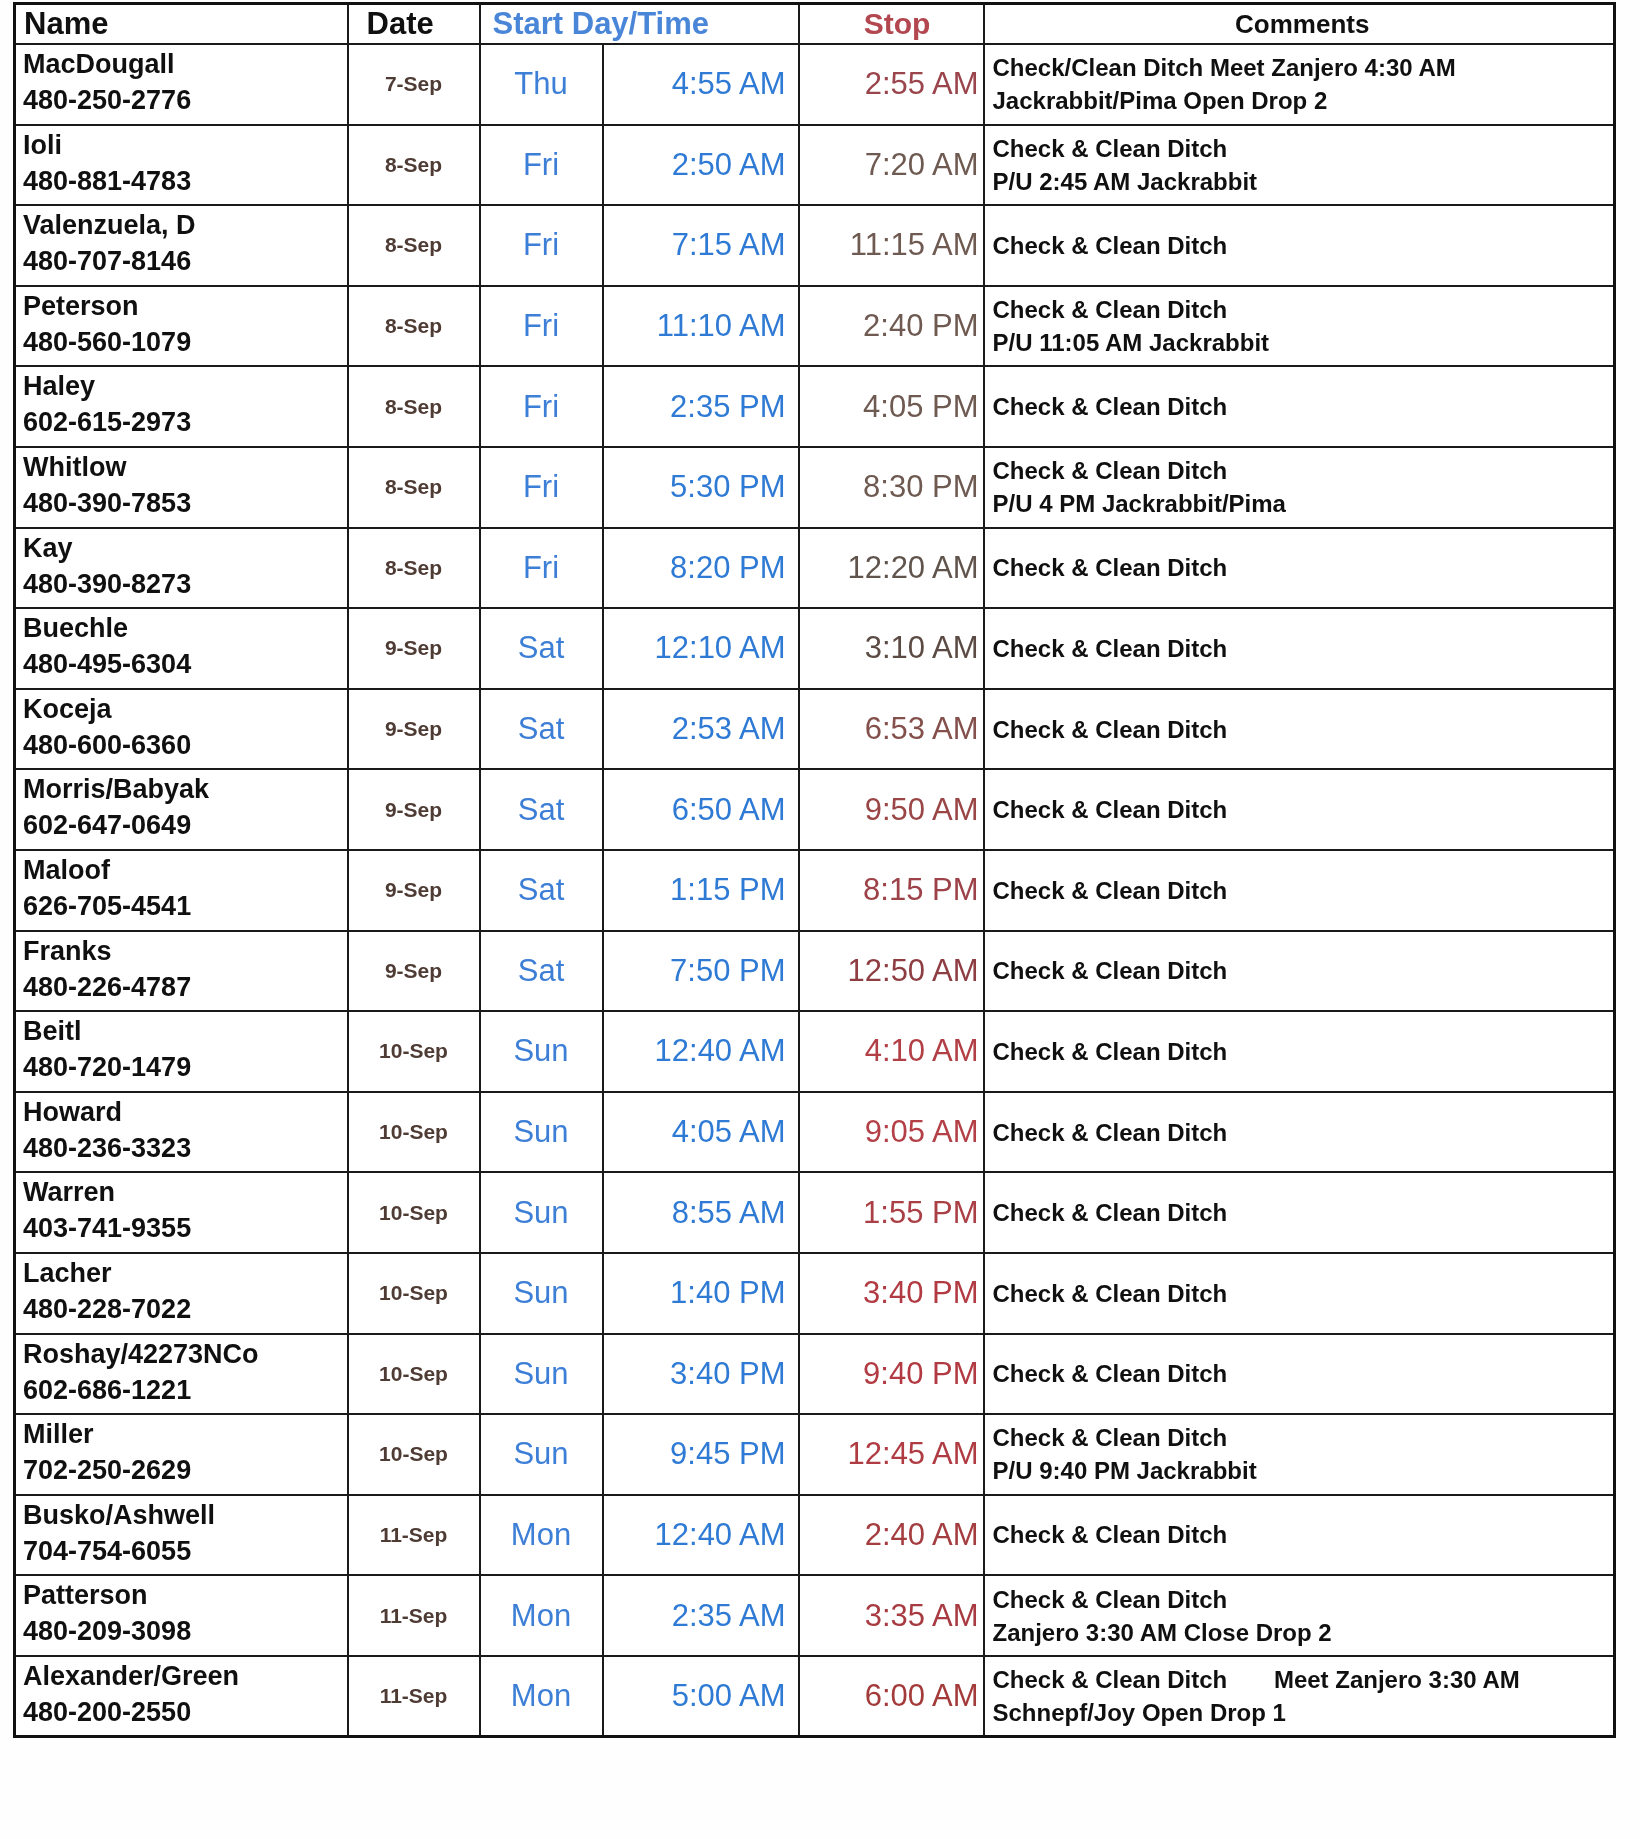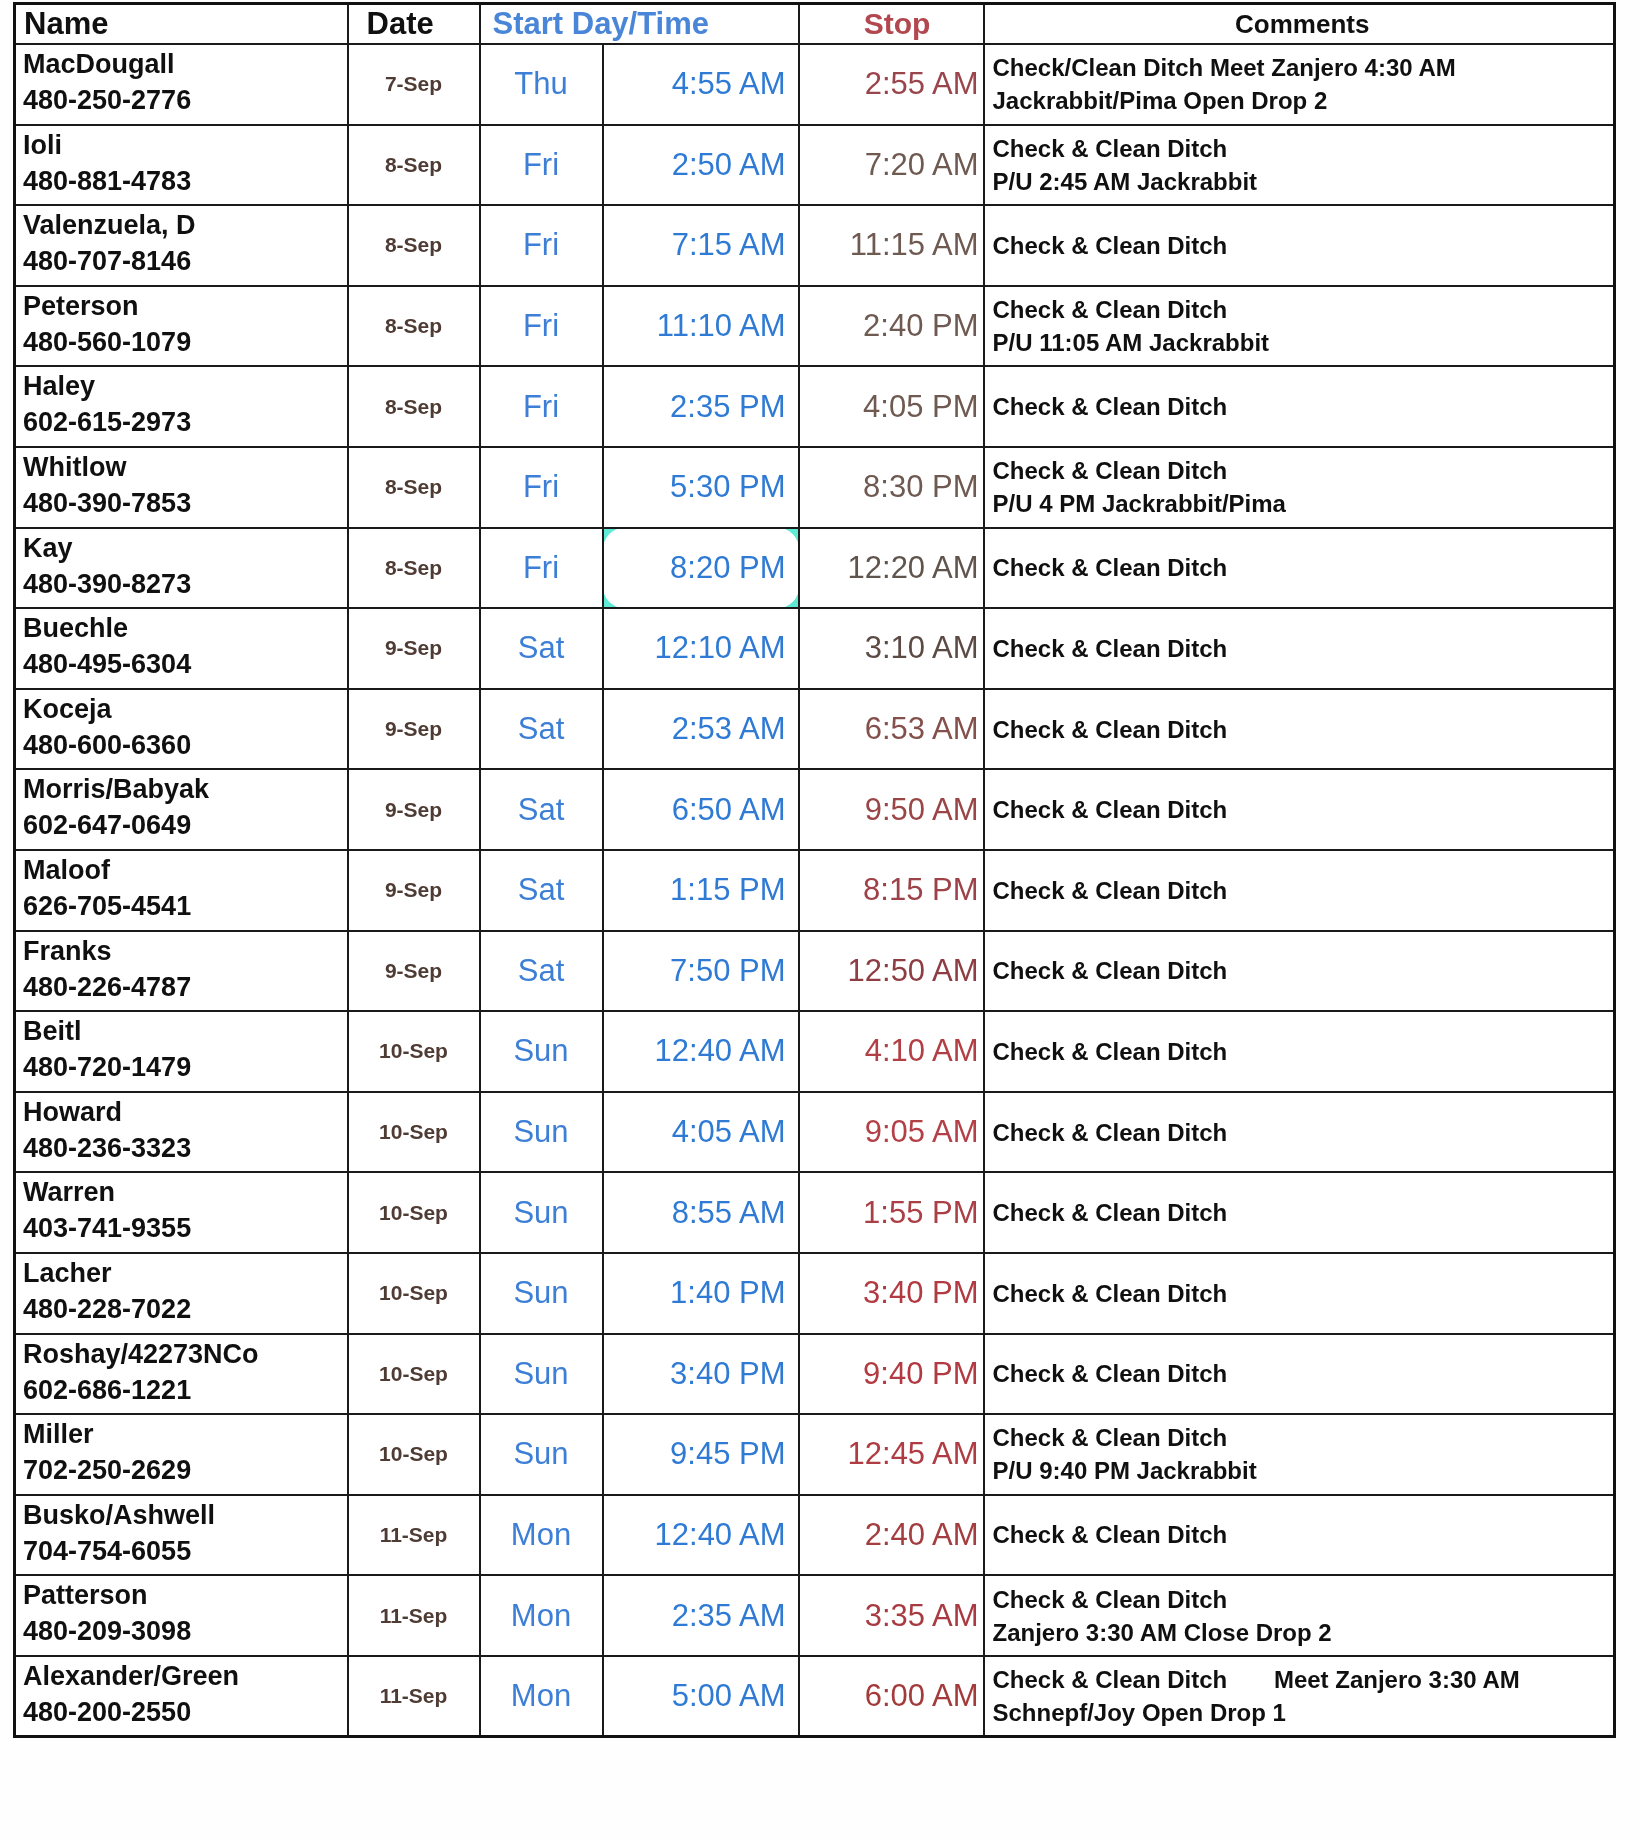--- a/index.html
+++ b/index.html
@@ -170,21 +170,21 @@
     </td>
   </tr>
 
   <tr>
     <td class="c-name">
       <div class="nm">Kay</div>
       <div class="ph">480-390-8273</div>
     </td>
     <td class="c-date">8-Sep</td>
     <td class="c-day" style="color: rgb(61, 127, 214);">Fri</td>
-    <td class="c-time" style="color: rgb(46, 122, 212); border-radius: 21px;">8:20 PM</td>
+    <td class="c-time" style="color: rgb(46, 122, 212);">8:20 PM</td>
     <td class="c-stop" style="color: rgb(96, 84, 76);">12:20 AM</td>
     <td class="c-comments">
       <div class="cm">Check &amp; Clean Ditch</div>
 
     </td>
   </tr>
 
   <tr>
     <td class="c-name">
       <div class="nm">Buechle</div>

